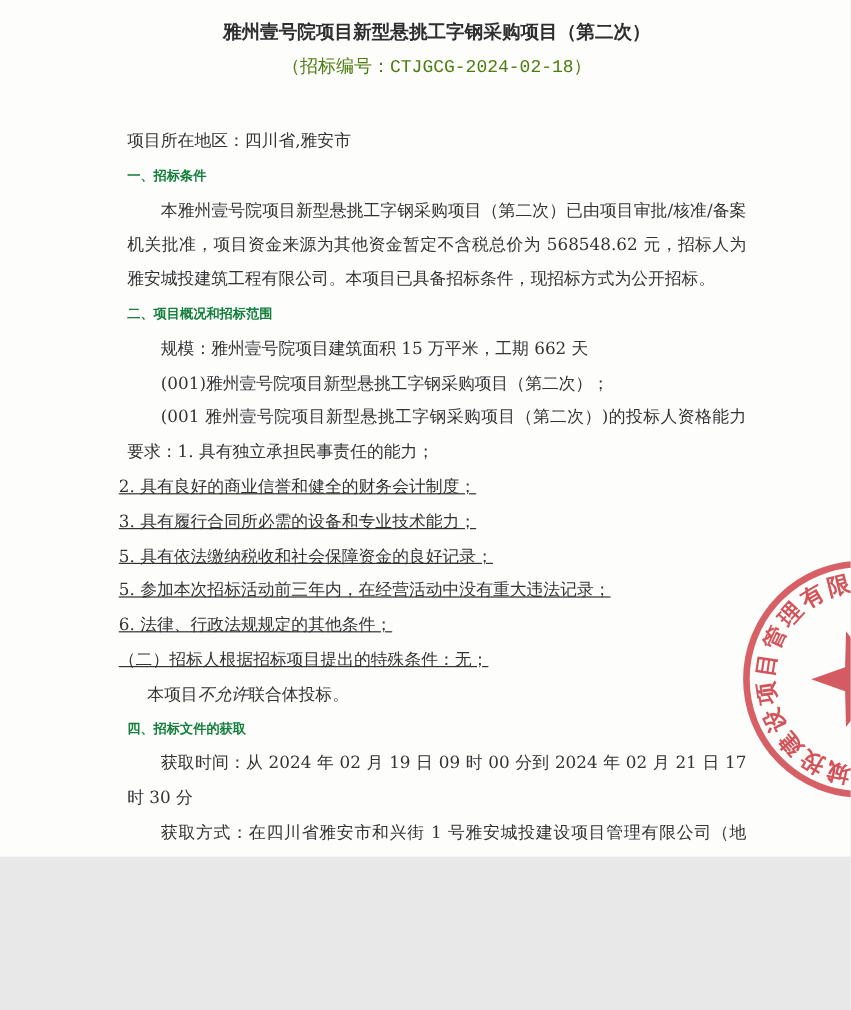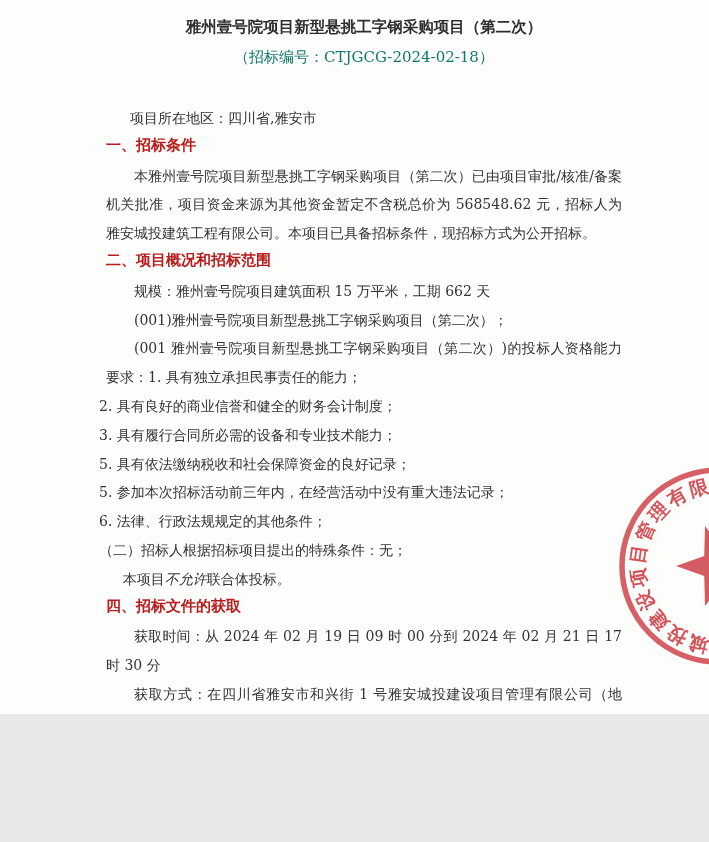--- a/index.html
+++ b/index.html
@@ -23,33 +23,34 @@
     font-size:15.5px;
     font-weight:700;
     line-height:30px;
     color:#2e2e2e;
   }
   .subtitle{
     text-align:center;
     font-size:15px;
     font-weight:400;
     line-height:30px;
-    color:#0f766e;
+    color:#4d7c0f;
+    font-family:Liberation Mono, monospace;
   }
-  .loc-line{margin-top:32px;margin-left:24px;}
+  .loc-line{margin-top:32px;}
   .sec-heading{
-    font-family:Liberation Mono, monospace;
+    font-family:Liberation Sans, sans-serif;
     font-weight:700;
-    font-size:15px;
-    color:#b91c1c;
+    font-size:11px;
+    color:#15803d;
   }
   p{margin:0;padding:0;text-align:justify;}
   .indent2{text-indent:2em;}
   .indent12{text-indent:1.2em;}
-  .outdent{margin-left:-7px;}
+  .outdent{margin-left:-7px;text-decoration:underline;}
   .ital{font-style:italic;margin-top:36px;}
   
   .stamp{
     position:absolute;
     left:588px;top:436px;
     width:260px;height:260px;
     mix-blend-mode:multiply;
     opacity:.88;
     pointer-events:none;
   }

